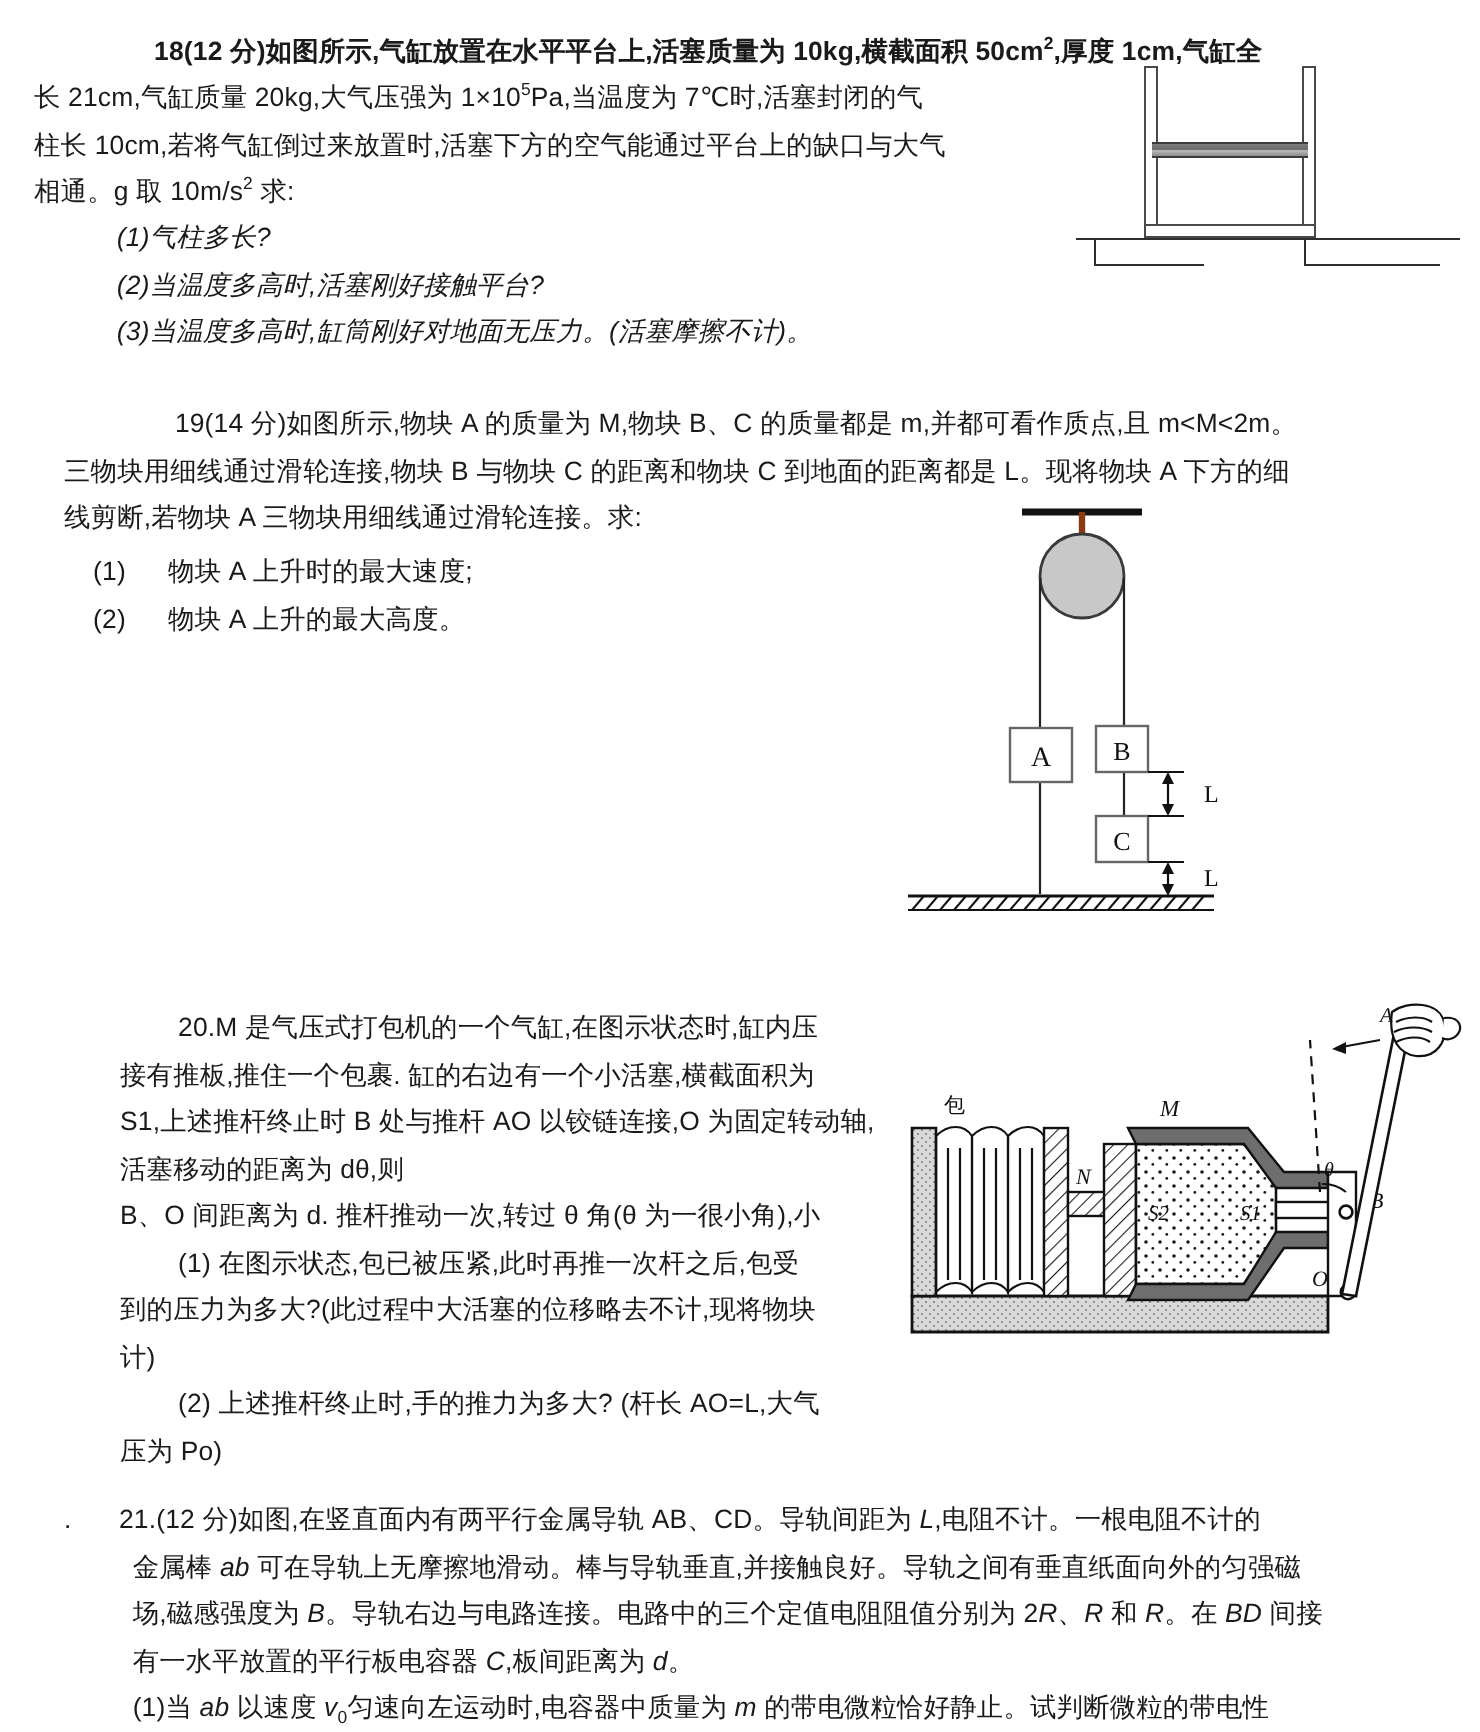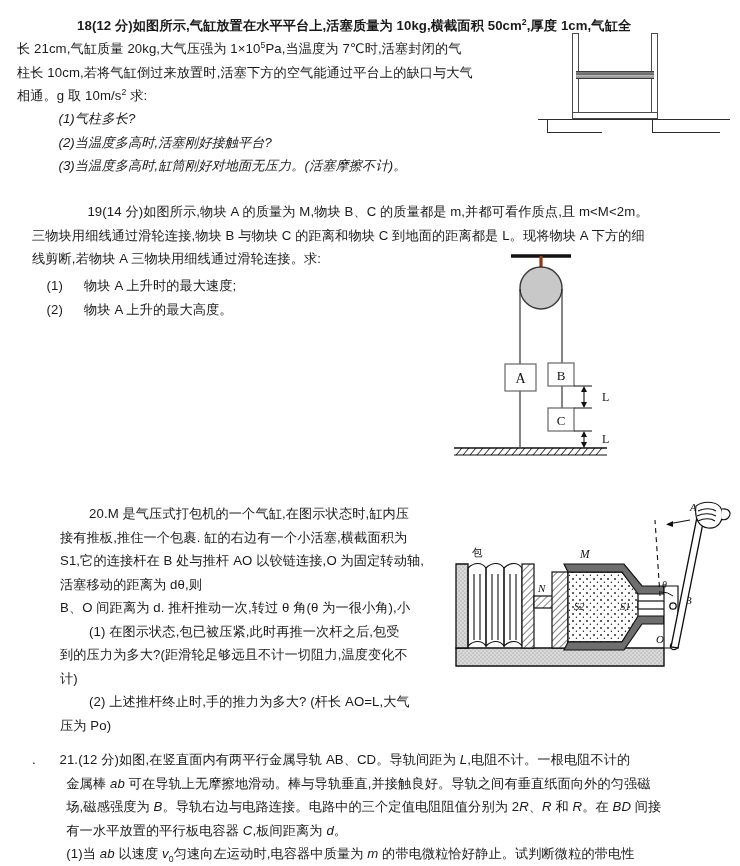--- a/index.html
+++ b/index.html
@@ -247,25 +247,25 @@
           <line x1="137" y1="202" x2="143" y2="195"></line>
         <line x1="144" y1="202" x2="150" y2="195"></line>
       </g>
       <line x1="2" y1="202" x2="155" y2="202" stroke="#111111" stroke-width="1.1"></line>
     </svg>
   </div>
 
   <div class="qblock" style="left:60px; top:502px; width:390px;">
     <p><span style="display:inline-block;width:2.2em;"></span>20.M 是气压式打包机的一个气缸,在图示状态时,缸内压</p>
     <p>接有推板,推住一个包裹. 缸的右边有一个小活塞,横截面积为</p>
-    <p>S1,它的连接杆在 B 处与推杆 AO 以铰链连接,O 为固定转动轴,</p>
+    <p>S1,上述推杆终止时 B 处与推杆 AO 以铰链连接,O 为固定转动轴,</p>
     <p>活塞移动的距离为 dθ,则</p>
     <p>B、O 间距离为 d. 推杆推动一次,转过 θ 角(θ 为一很小角),小</p>
     <p><span style="display:inline-block;width:2.2em;"></span>(1) 在图示状态,包已被压紧,此时再推一次杆之后,包受</p>
-    <p>到的压力为多大?(距滑轮足够远且不计一切阻力,温度变化不</p>
+    <p>到的压力为多大?(此过程中大活塞的位移略去不计,现将物块</p>
     <p>计)</p>
     <p><span style="display:inline-block;width:2.2em;"></span>(2) 上述推杆终止时,手的推力为多大? (杆长 AO=L,大气</p>
     <p>压为 Po)</p>
   </div>
 
   <div class="fig3">
     <svg width="288" height="190" viewBox="0 0 288 190">
       <defs>
         <pattern id="hatch45" width="5" height="5" patternUnits="userSpaceOnUse" patternTransform="rotate(45)">
           <rect width="5" height="5" fill="#ffffff"></rect>

